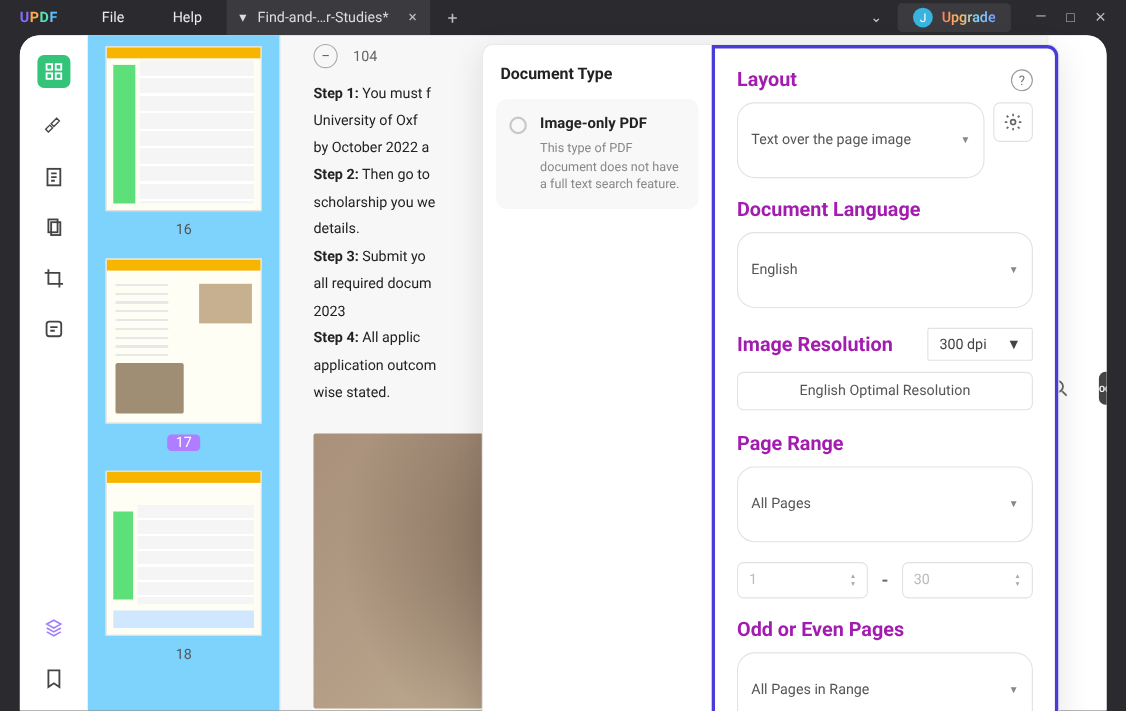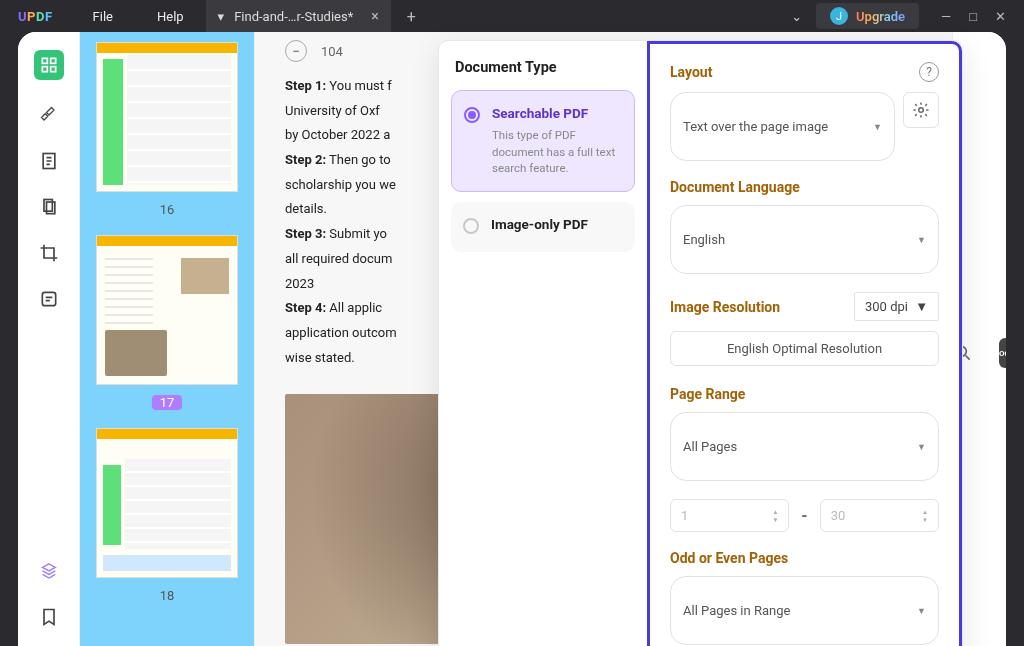--- a/index.html
+++ b/index.html
@@ -55,29 +55,29 @@
 .type-card .radio { position:absolute; left:12px; top:16px; width:16px; height:16px; border-radius:50%; border:2px solid #9a74ff; }
 .type-card.selected { background:#efe7ff; border:1px solid #cdb7ff; }
 .type-card.selected .radio { border-color:#8a5dff; }
 .type-card.selected .radio::after { content:""; position:absolute; inset:2px; background:#8a5dff; border-radius:50%; }
 .type-card .inactive-radio { border:2px solid #c8c8c8; }
 .type-card h4 { font-size:13.5px; font-weight:700; color:#222; margin-bottom:6px; }
 .type-card.selected h4 { color:#5e32c9; }
 .type-card p { font-size:11.5px; color:#888; line-height:1.45; }
 .settings-col { flex:1; padding:18px 20px; border:3px solid #4a3bd8; border-radius:0 10px 10px 0; position:relative; }
 .row { display:flex; align-items:center; justify-content:space-between; margin-bottom:10px; }
-.lbl { font-size:14px; font-weight:700; color:#a16207; }
+.lbl { font-size:18px; font-weight:700; color:#a21caf; }
 .help-icon { width:20px; height:20px; border:1.5px solid #999; border-radius:50%; display:flex; align-items:center; justify-content:center; font-size:12px; color:#777; }
 .select { width:100%; border:1px solid #e2e2e2; border-radius:16px; padding:26px 12px; font-size:13px; color:#555; background:#fff; display:flex; align-items:center; justify-content:space-between; margin-bottom:18px; }
 .select .caret { font-size:9px; color:#888; }
 .layout-row { display:flex; gap:8px; margin-bottom:18px; }
 .layout-row .select { flex:1; margin-bottom:0; }
 .gear-btn { width:36px; height:36px; display:flex; align-items:center; justify-content:center; color:#666; border:1px solid #e2e2e2; border-radius:6px; }
 .res-row { display:flex; align-items:center; justify-content:space-between; margin-bottom:10px; }
-.res-select { width:85px; border:1px solid #e2e2e2; border-radius:2px; padding:6px 10px; font-size:13px; color:#444; display:flex; align-items:center; justify-content:space-between; }
+.res-select { width:96px; border:1px solid #e2e2e2; border-radius:2px; padding:6px 10px; font-size:13px; color:#444; display:flex; align-items:center; justify-content:space-between; }
 .detect-btn { width:100%; border:1px solid #e2e2e2; border-radius:6px; padding:9px; font-size:13px; color:#555; background:#fff; text-align:center; margin-bottom:20px; }
 .range-row { display:flex; align-items:center; gap:12px; margin-bottom:18px; }
 .num-input { flex:1; border:1px solid #e2e2e2; border-radius:6px; padding:8px 10px; font-size:13px; color:#bbb; display:flex; align-items:center; justify-content:space-between; }
 .spin { display:flex; flex-direction:column; font-size:6px; color:#aaa; line-height:1; gap:2px; }
 .dash { color:#666; font-weight:700; }
 .btn-row { display:flex; gap:10px; }
 .btn { flex:1; padding:4px; border-radius:6px; font-size:14px; text-align:center; }
 .btn-cancel { background:#fff; border:1px solid #e2e2e2; color:#555; }
 .btn-primary { background:#b18bff; color:#fff; border:1px solid #b18bff; font-weight:600; }
 .thumb-16 .green-col { position:absolute; left:6px; top:16px; bottom:6px; width:20px; background:#5de07a; }
@@ -255,28 +255,24 @@
           <path d="M12 8v5M9 11l3 3 3-3"></path>
         </svg>
       </div>
   </div>
 
 </div>
 
 <div class="ocr-panel">
   <div class="doc-type-col">
     <div class="doc-type-title">Document Type</div>
-    <div class="type-card selected">
-      <span class="radio"></span>
-      <h4>Searchable PDF</h4>
-      <p>This type of PDF document has a full text search feature.</p>
-    </div>
     <div class="type-card" style="background:#f8f8f8;">
       <span class="radio inactive-radio"></span>
       <h4>Image-only PDF</h4>
+      <p>This type of PDF document does not have a full text search feature.</p>
     </div>
   </div>
 
   <div class="settings-col">
     <div class="row">
       <span class="lbl">Layout</span>
       <span class="help-icon">?</span>
     </div>
     <div class="layout-row">
       <div class="select">

